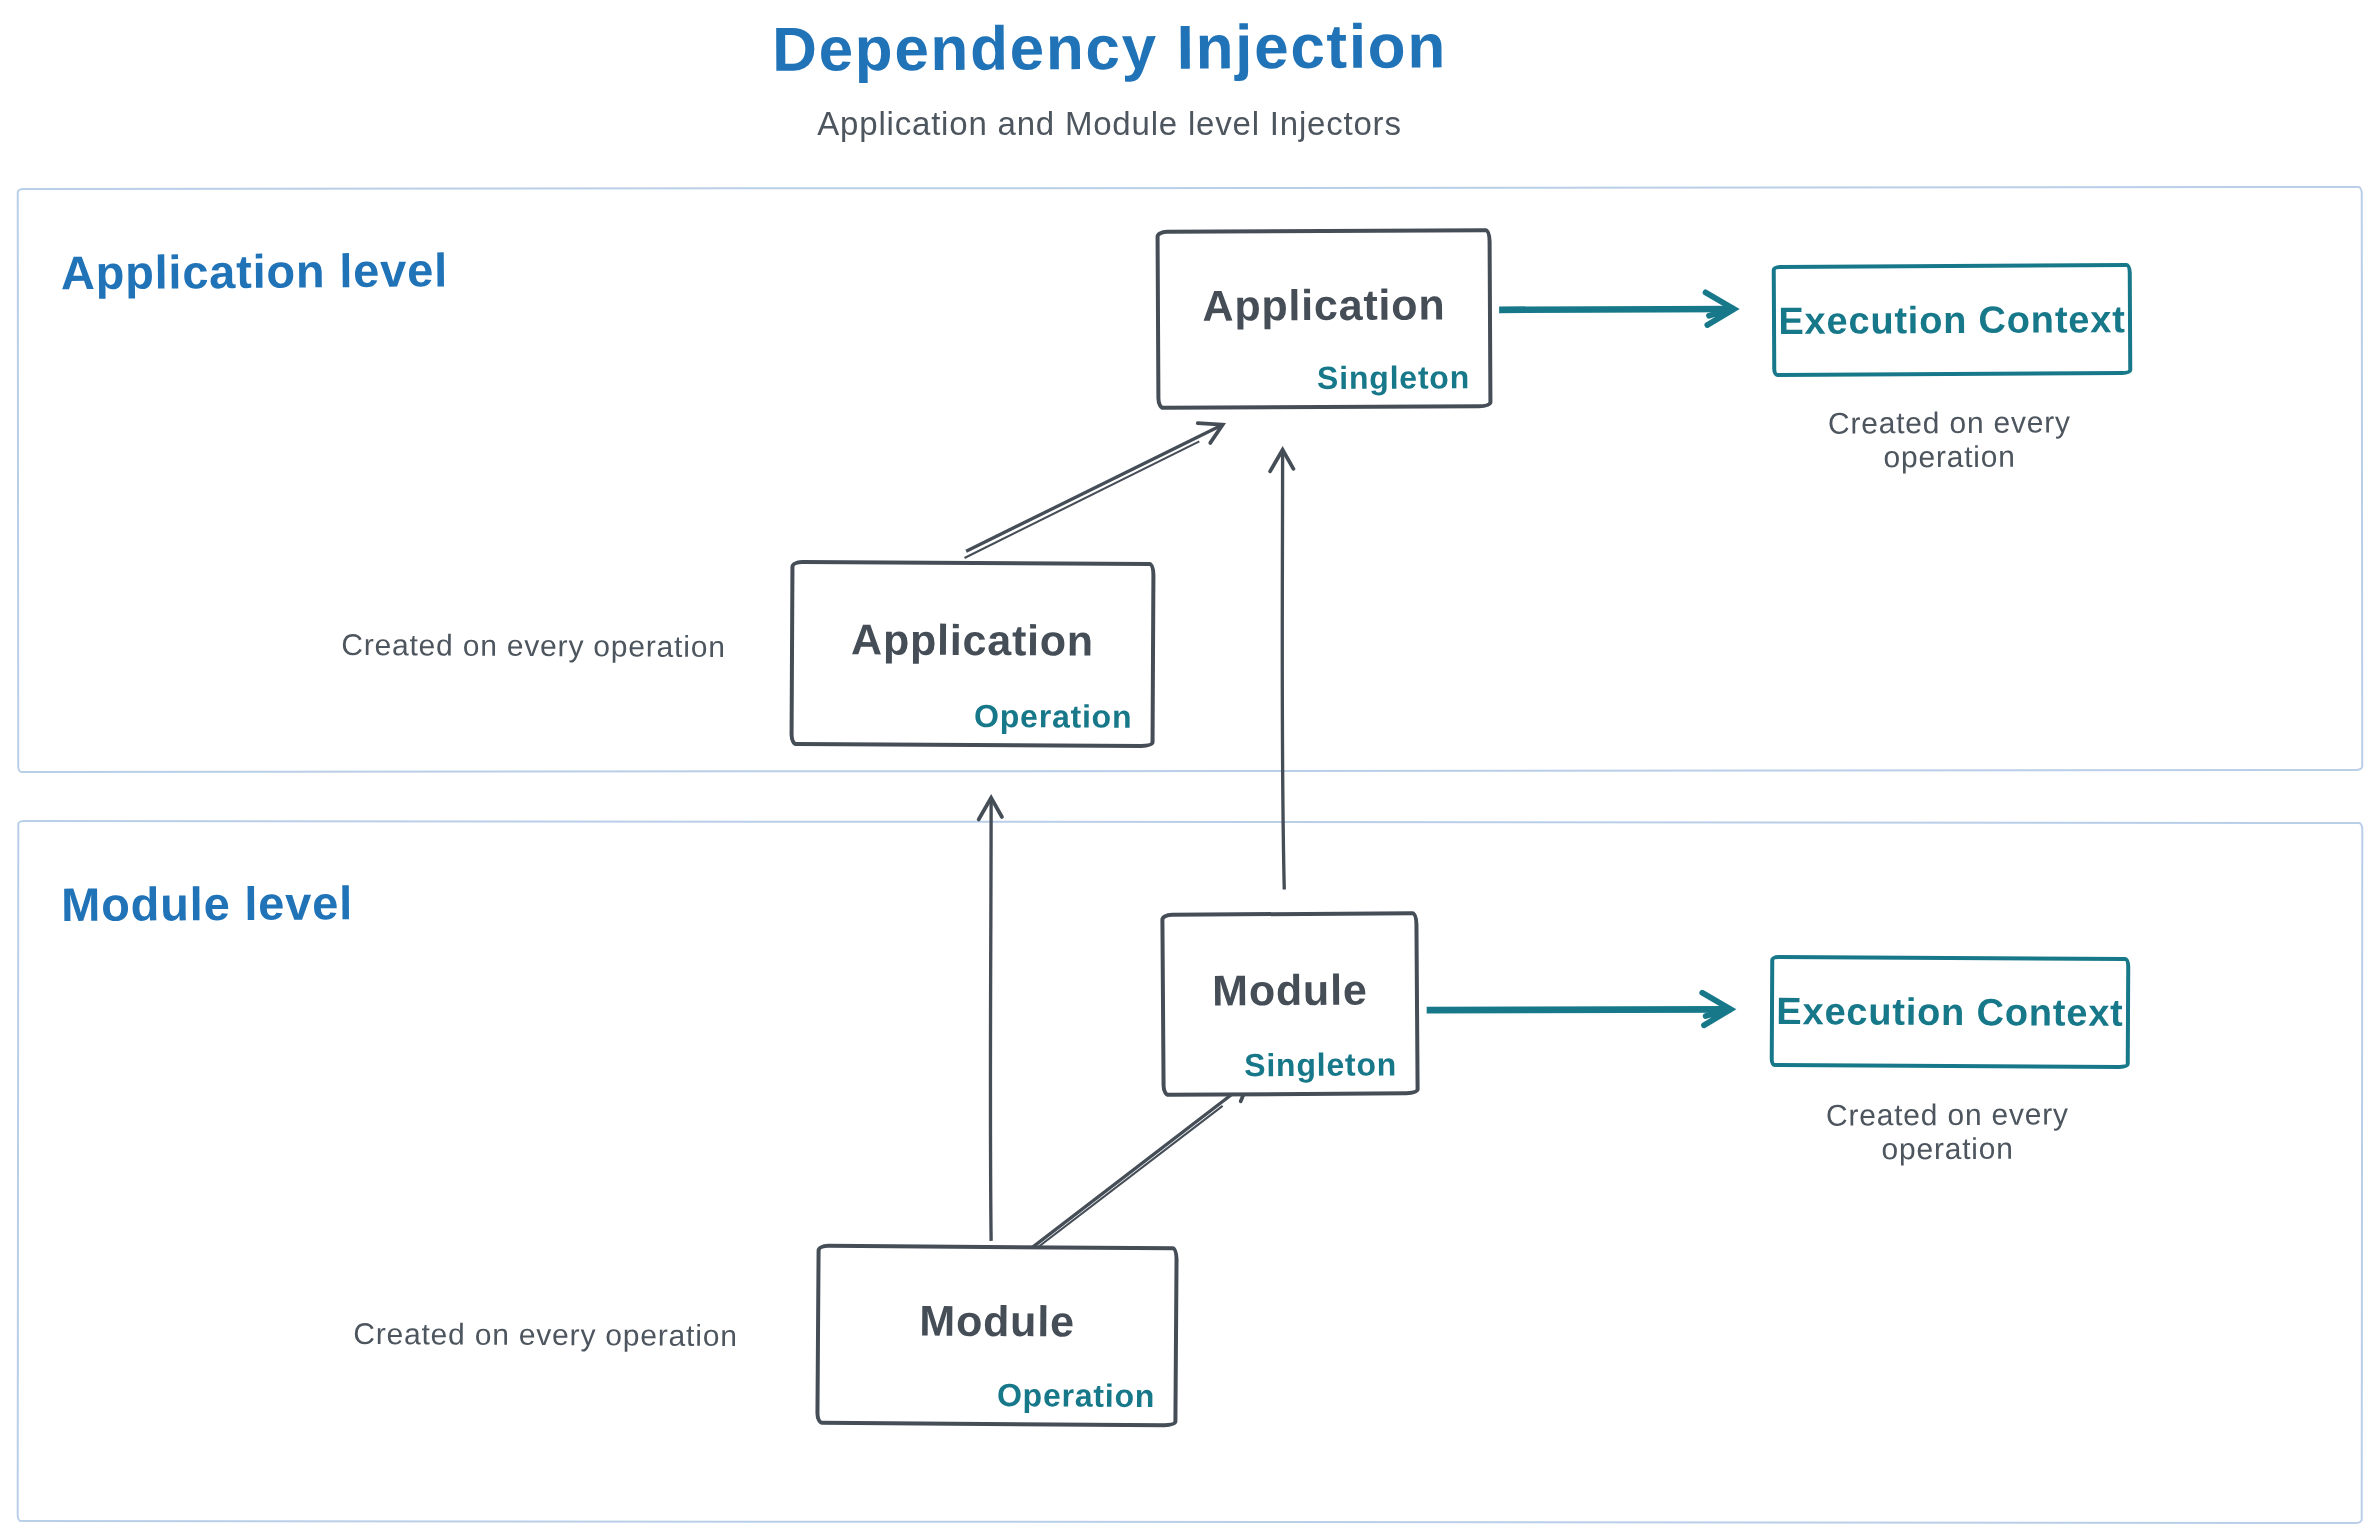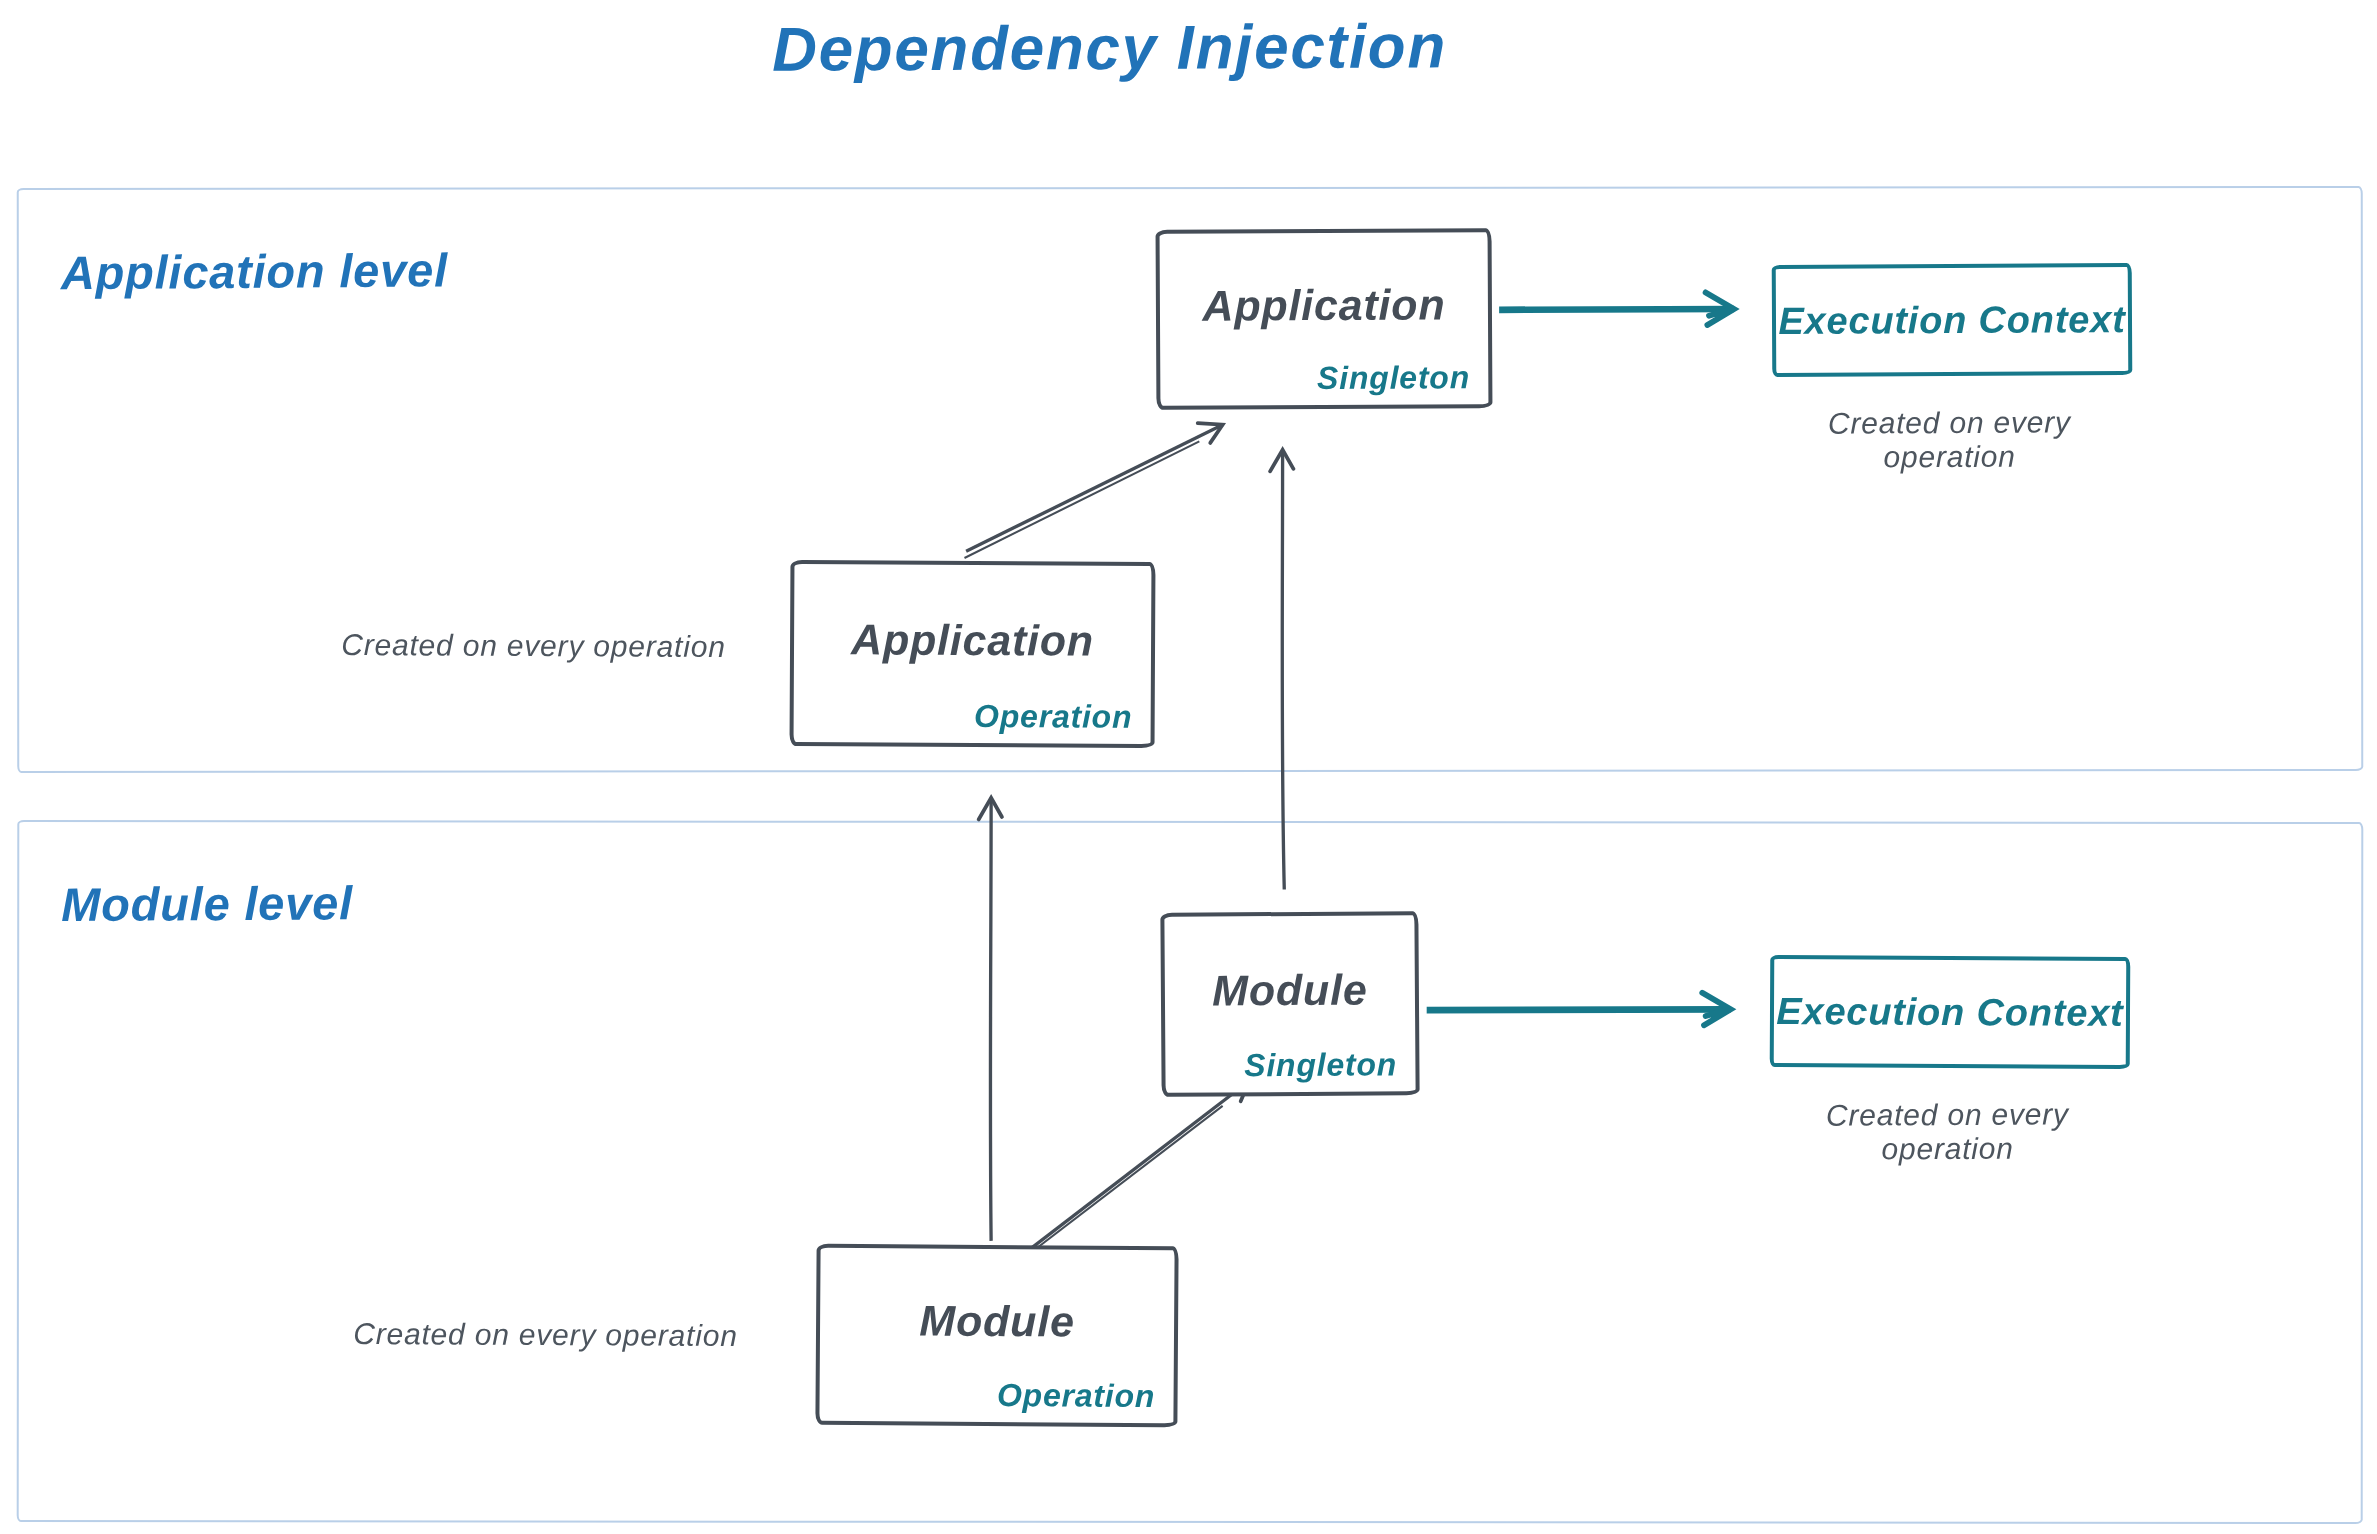--- a/index.html
+++ b/index.html
@@ -6,21 +6,21 @@
     --blue:#2173b8;
     --ink:#454d57;
     --text:#4d555e;
     --teal:#17788a;
     --frame:#b9cfe8;
     --bg:#ffffff;
   }
   html,body{margin:0;padding:0;background:var(--bg);}
   .canvas{
     position:relative;width:2377px;height:1534px;background:var(--bg);
-    font-family:"Liberation Sans",sans-serif;overflow:hidden;font-style:italic;
+    font-family:"Liberation Sans",sans-serif;overflow:hidden;
   }
   .title{
     position:absolute;left:689px;top:11.7px;width:841px;
     text-align:center;font-size:62px;font-weight:700;color:var(--blue);
     letter-spacing:1.7px;transform:rotate(-0.3deg);
   }
   .subtitle{
     position:absolute;left:689px;top:105px;width:841px;
     text-align:center;font-size:33px;font-weight:500;color:var(--text);
     letter-spacing:0.8px;
@@ -66,20 +66,21 @@
   .r-p03{transform:rotate(0.3deg);}
   .r-n04{transform:rotate(-0.4deg);}
   .r-p04{transform:rotate(0.4deg);}
 </style>
 </head>
 <body>
 
 <div class="canvas">
 
   <div class="title">Dependency Injection</div>
+  <div class="subtitle">Application and Module level Injectors</div>
 
   <section class="frame frame-app">
     <div class="frame-label">Application level</div>
   </section>
 
   <section class="frame frame-module">
     <div class="frame-label">Module level</div>
   </section>
 
   <svg class="arrows" viewBox="0 0 2854 1842">

